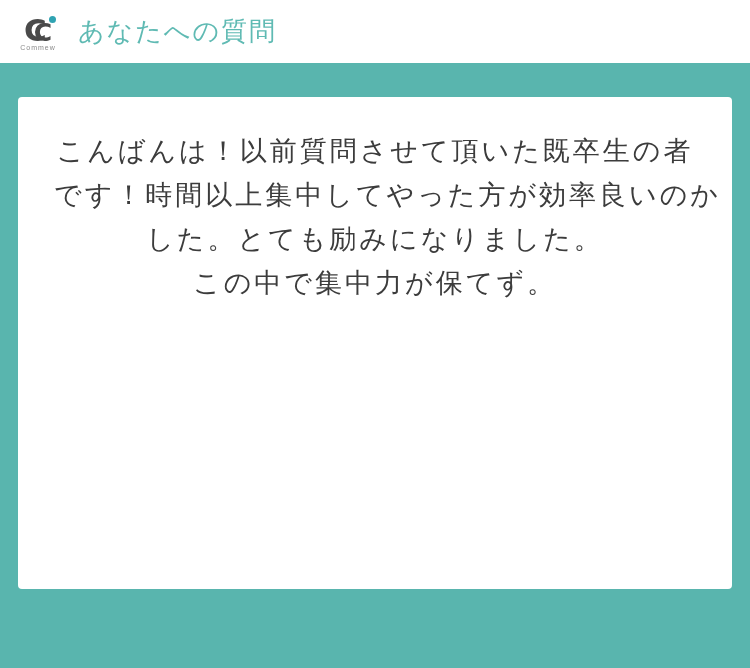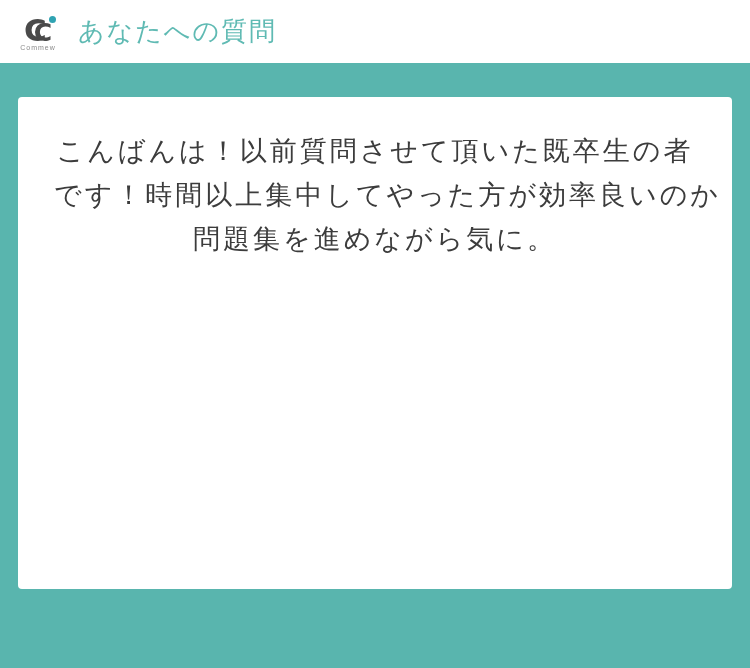--- a/index.html
+++ b/index.html
@@ -102,16 +102,17 @@
       </div>
       <div class="logo-text">Commew</div>
     </div>
     <h1 class="page-title">あなたへの質問</h1>
   </header>
 
   <main class="bg">
     <section class="card">
       <p class="line">こんばんは！以前質問させて頂いた既卒生の者</p>
       <p class="line">です！時間以上集中してやった方が効率良いのか</p>
-      <p class="line">問題集を進めながら気に。</p>
+      <p class="line">した。とても励みになりました。</p>
+      <p class="line">この中で集中力が保てず。</p>
     </section>
   </main>
 </div>
 
 </body></html>

